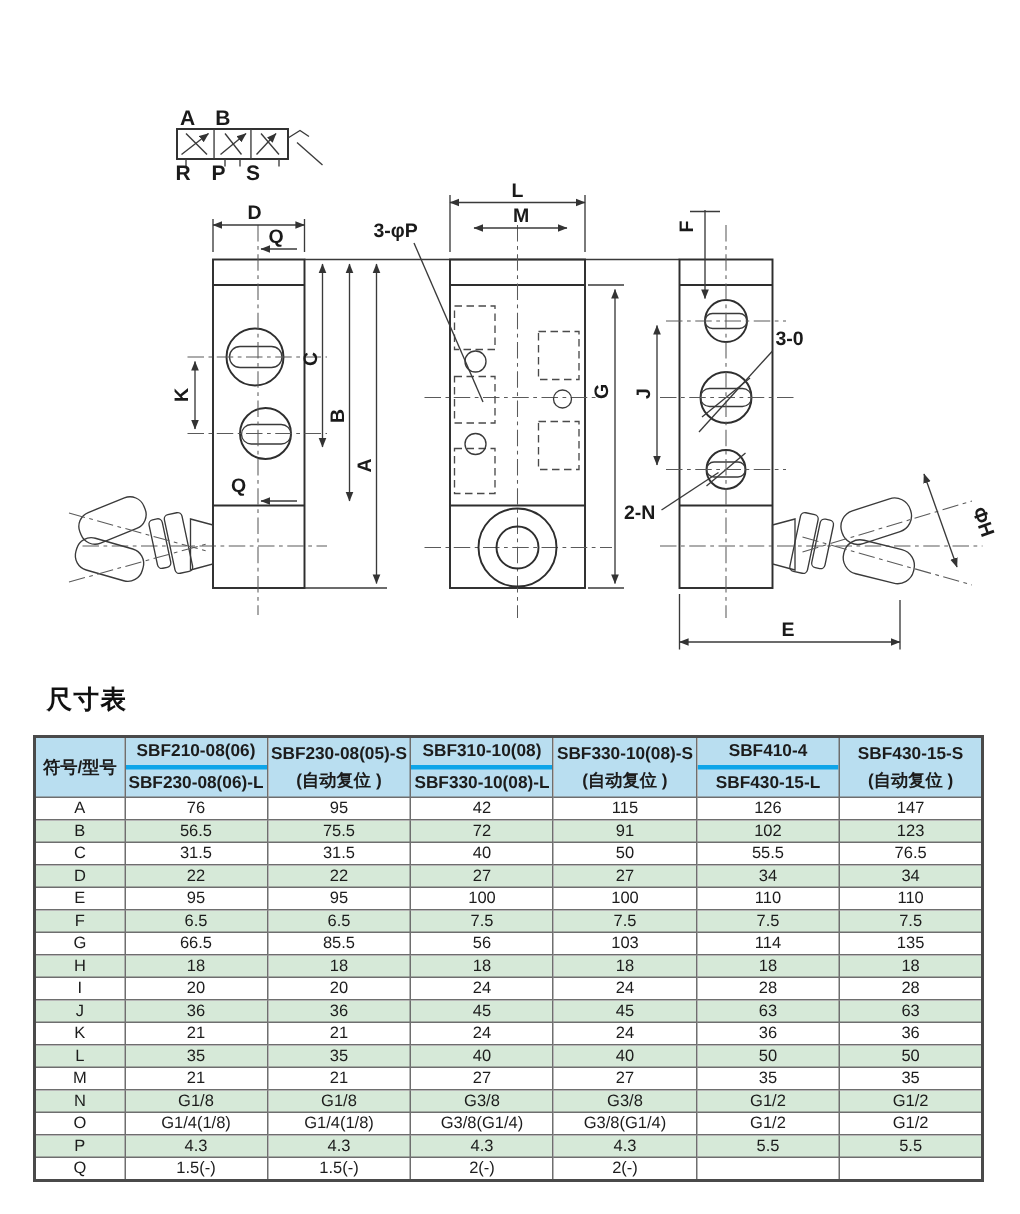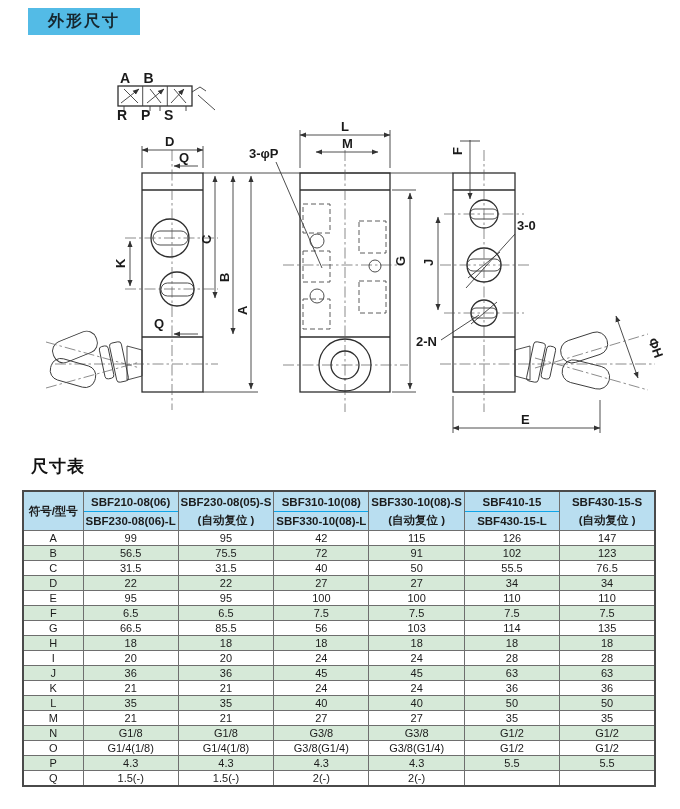--- a/index.html
+++ b/index.html
@@ -29,35 +29,32 @@
   table.dims{
     border-collapse:collapse;table-layout:fixed;width:634px;
     font-size:11px;color:#1c1c1c;
   }
   table.dims th,table.dims td{
     border:1px solid #6e6e6e;text-align:center;vertical-align:middle;
     padding:0;overflow:hidden;white-space:nowrap;
   }
   table.dims{border:2px solid #4a4a4a;}
   table.dims thead th{background:var(--header-bg,#b9def0);font-weight:bold;height:38px;font-size:11.5px;}
-  table.dims thead th .l1.div{border-bottom:1px solid #0ea5e9;}
+  table.dims thead th .l1.div{border-bottom:3px solid #0ea5e9;}
   table.dims thead th .l1,table.dims thead th .l2{height:18px;line-height:18px;}
   table.dims tbody tr{height:15px;}
   table.dims tbody th{font-weight:normal;}
   table.dims tbody tr:nth-child(even){background:var(--row-alt,#d6e9d8);}
   table.dims col.c0{width:60px;}
 </style>
 </head>
 <body>
 
 <div class="page">
 
-  <div class="title-badge">
-      <span>外形尺寸</span>
-    </div>
 
   <svg class="drawing" width="680" height="415" viewBox="0 40 680 415">
     <defs>
       <marker id="ma" viewBox="0 0 10 10" refX="9" refY="5" markerWidth="7.5" markerHeight="7.5" orient="auto-start-reverse">
         <path d="M0,1.2 L9.5,5 L0,8.8 z" fill="#333"></path>
       </marker>
     </defs>
 
     <g>
       <text class="sym" x="120" y="83">A B</text>
@@ -238,33 +235,33 @@
             </th>
             <th>
               <div class="l1 div">SBF310-10(08)</div>
               <div class="l2">SBF330-10(08)-L</div>
             </th>
             <th>
               <div class="l1">SBF330-10(08)-S</div>
               <div class="l2">(自动复位 )</div>
             </th>
             <th>
-              <div class="l1 div">SBF410-15</div>
+              <div class="l1 div">SBF410-4</div>
               <div class="l2">SBF430-15-L</div>
             </th>
             <th>
               <div class="l1">SBF430-15-S</div>
               <div class="l2">(自动复位 )</div>
             </th>
           </tr>
         </thead>
       <tbody>
           <tr>
             <th>A</th>
-            <td>99</td>
+            <td>76</td>
             <td>95</td>
             <td>42</td>
             <td>115</td>
             <td>126</td>
             <td>147</td>
           </tr>
           <tr>
             <th>B</th>
             <td>56.5</td>
             <td>75.5</td>

